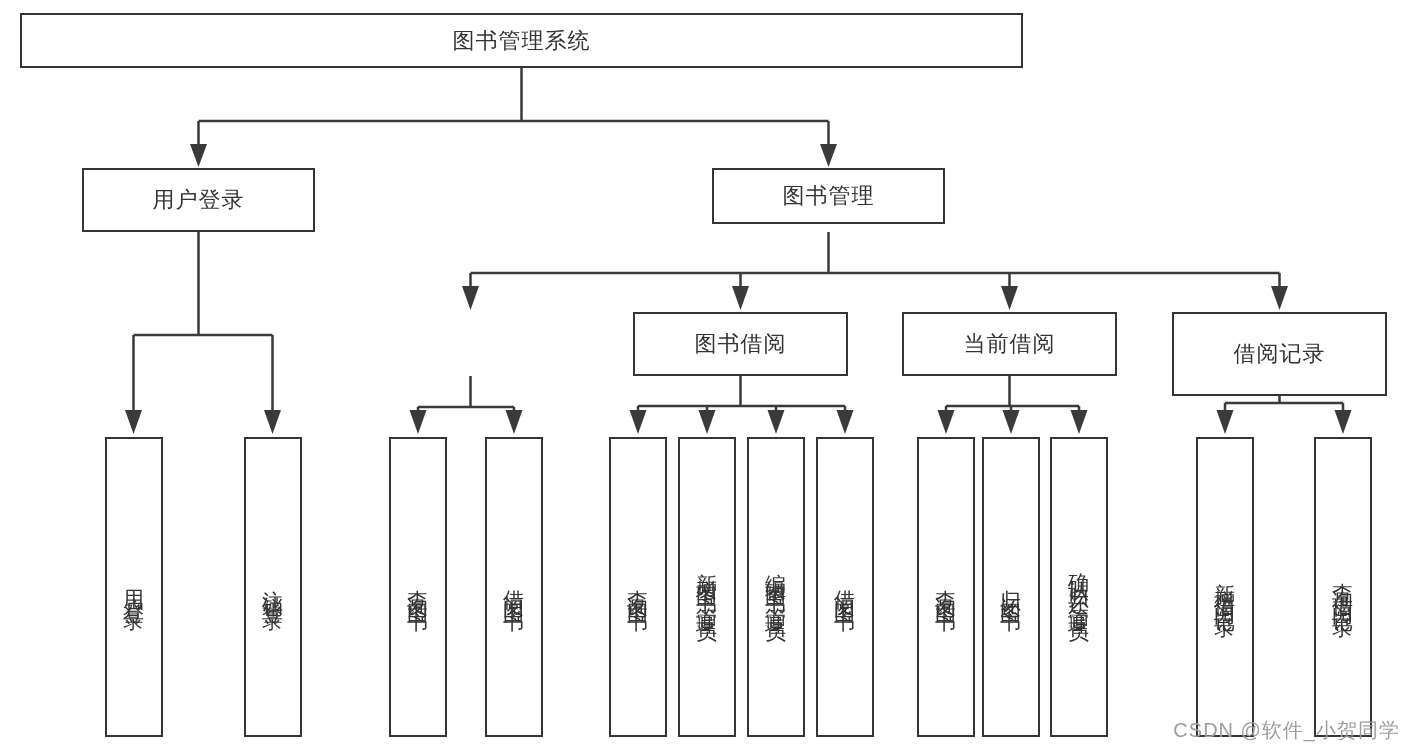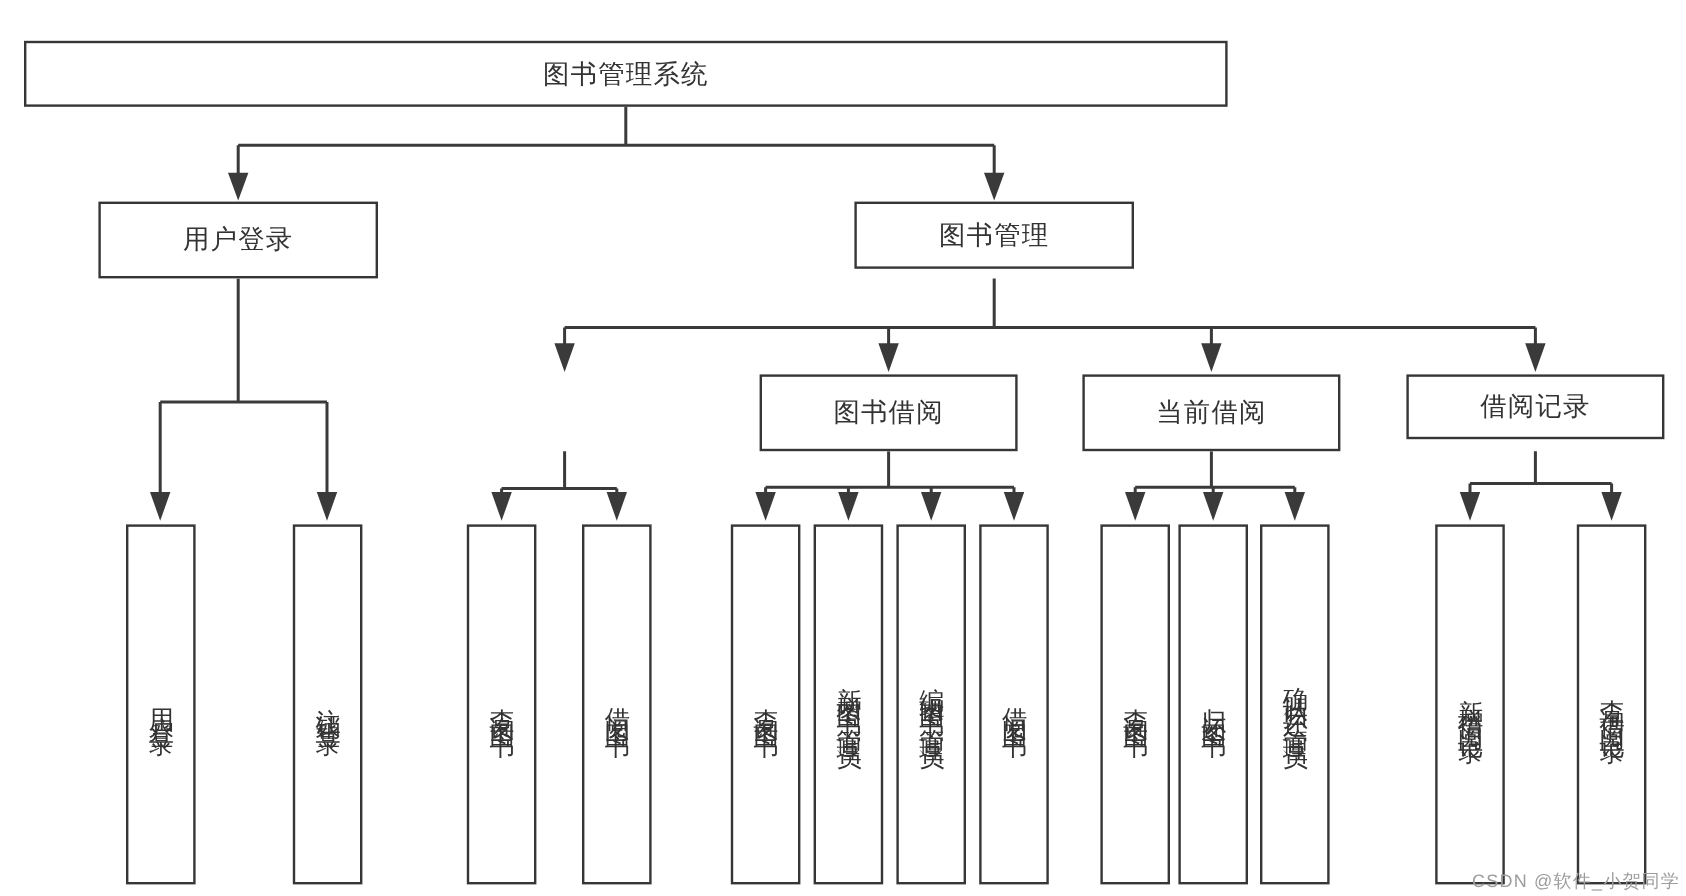--- a/index.html
+++ b/index.html
@@ -17,46 +17,46 @@
     border:2.5px solid #363636; display:flex; align-items:center; justify-content:center;
     font-size:22px; letter-spacing:1px; white-space:nowrap;
   }
   .vbox { width:58px; top:437px; height:300px; }
   .vbox span {
     writing-mode:vertical-rl; text-orientation:mixed;
     font-size:21px; letter-spacing:7px; line-height:1;
   }
 
   
-  #n-root          { left:20px;   top:13px;  width:1003px; height:55px;margin-top:21px; }
+  #n-root          { left:20px;   top:13px;  width:1003px; height:55px; }
   #n-user-login    { left:82px;   top:168px; width:233px;  height:64px; }
   #n-book-mgmt     { left:712px;  top:168px; width:233px;  height:56px; }
   #n-new-books     { left:363px;  top:312px; width:215px;  height:64px; }
   #n-book-borrow   { left:633px;  top:312px; width:215px;  height:64px; }
   #n-current-borrow{ left:902px;  top:312px; width:215px;  height:64px; }
-  #n-records       { left:1172px; top:312px; width:215px;  height:54px; }
+  #n-records       { left:1172px; top:312px; width:215px;  height:84px; }
 
   
   #v-user-login  { left:105px;  }
   #v-logout      { left:244px;  }
   #v-nb-query    { left:389px;  }
   #v-nb-borrow   { left:485px;  }
   #v-bb-query    { left:609px;  }
   #v-bb-add      { left:678px;  }
   #v-bb-edit     { left:747px;  }
   #v-bb-borrow   { left:816px;  }
   #v-cb-query    { left:917px;  }
   #v-cb-return   { left:982px;  }
   #v-cb-confirm  { left:1050px; }
   #v-rec-add     { left:1196px; }
   #v-rec-query   { left:1314px; }
 
   .watermark {
     position:absolute; right:5px; bottom:3px; z-index:5;
-    font-size:15px; color:#9d9d9d; letter-spacing:1px;margin-top:29px;
+    font-size:20px; color:#9d9d9d; letter-spacing:1px;margin-top:29px;
   }
 </style>
 </head>
 <body>
 
 <div class="stage">
 
   <svg class="connectors" viewBox="0 0 1405 747" xmlns="http://www.w3.org/2000/svg">
     <g>
       <path d="M521.5 68 V121 M198.5 121 H828.5 M198.5 121 V146 M828.5 121 V146"></path>

